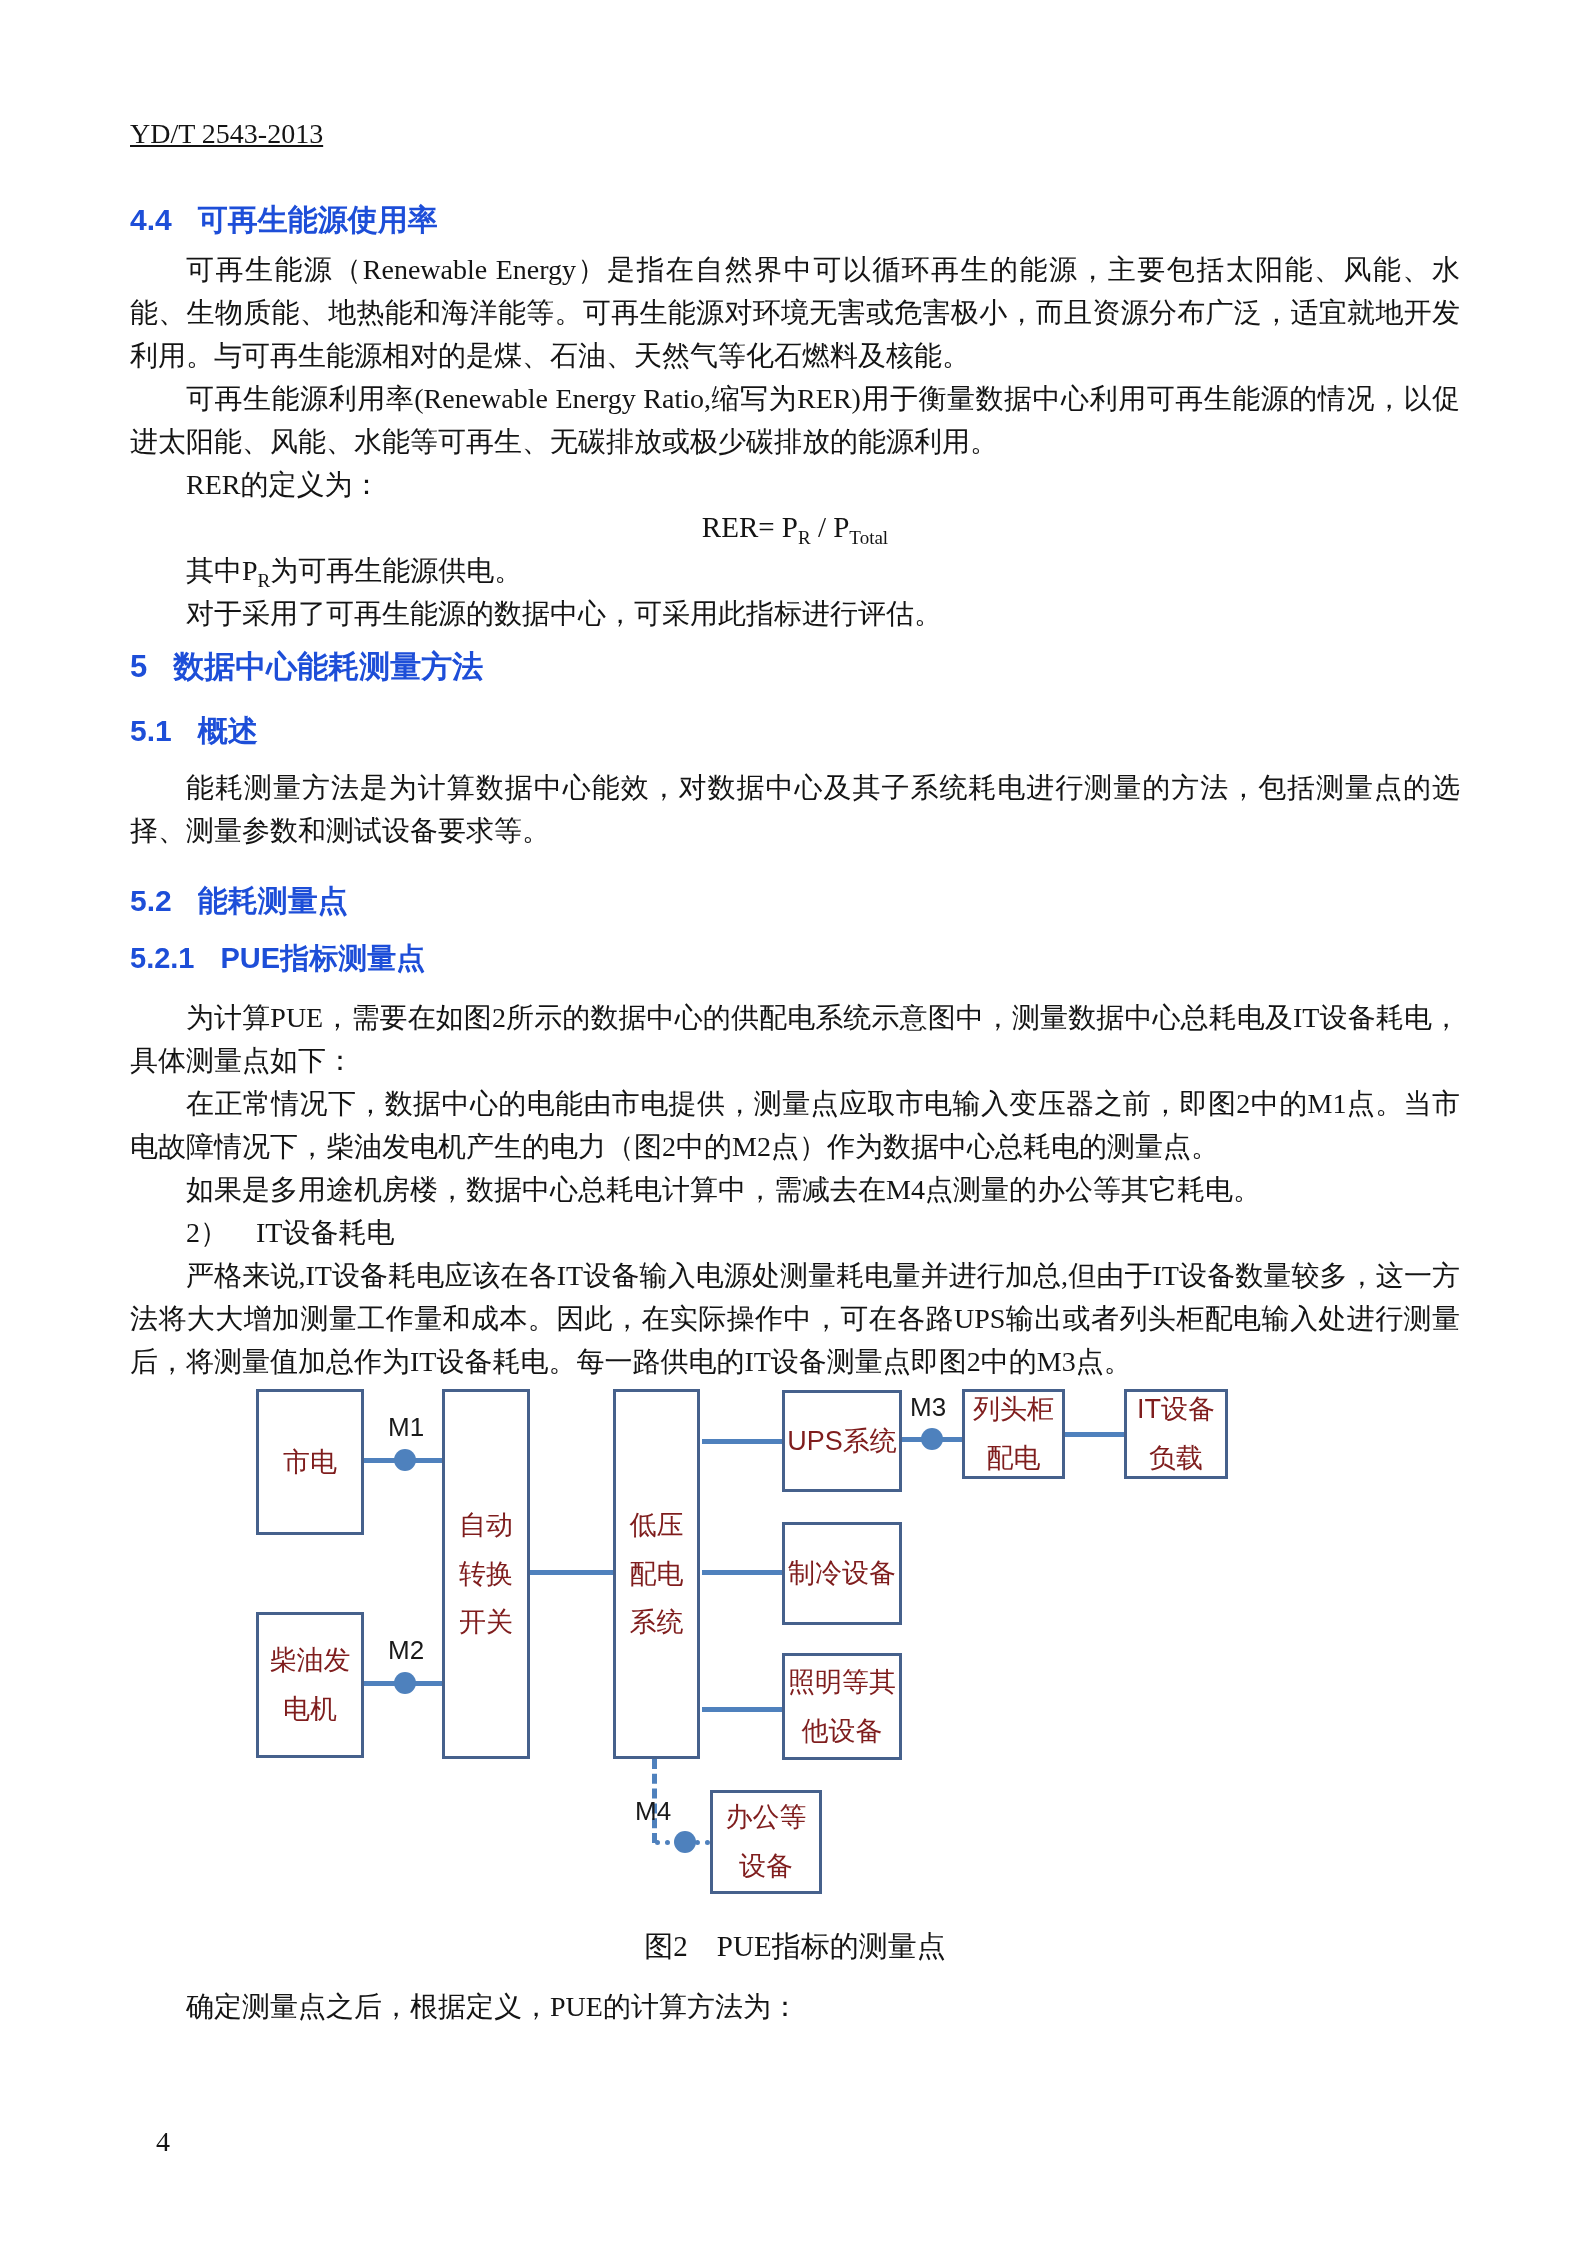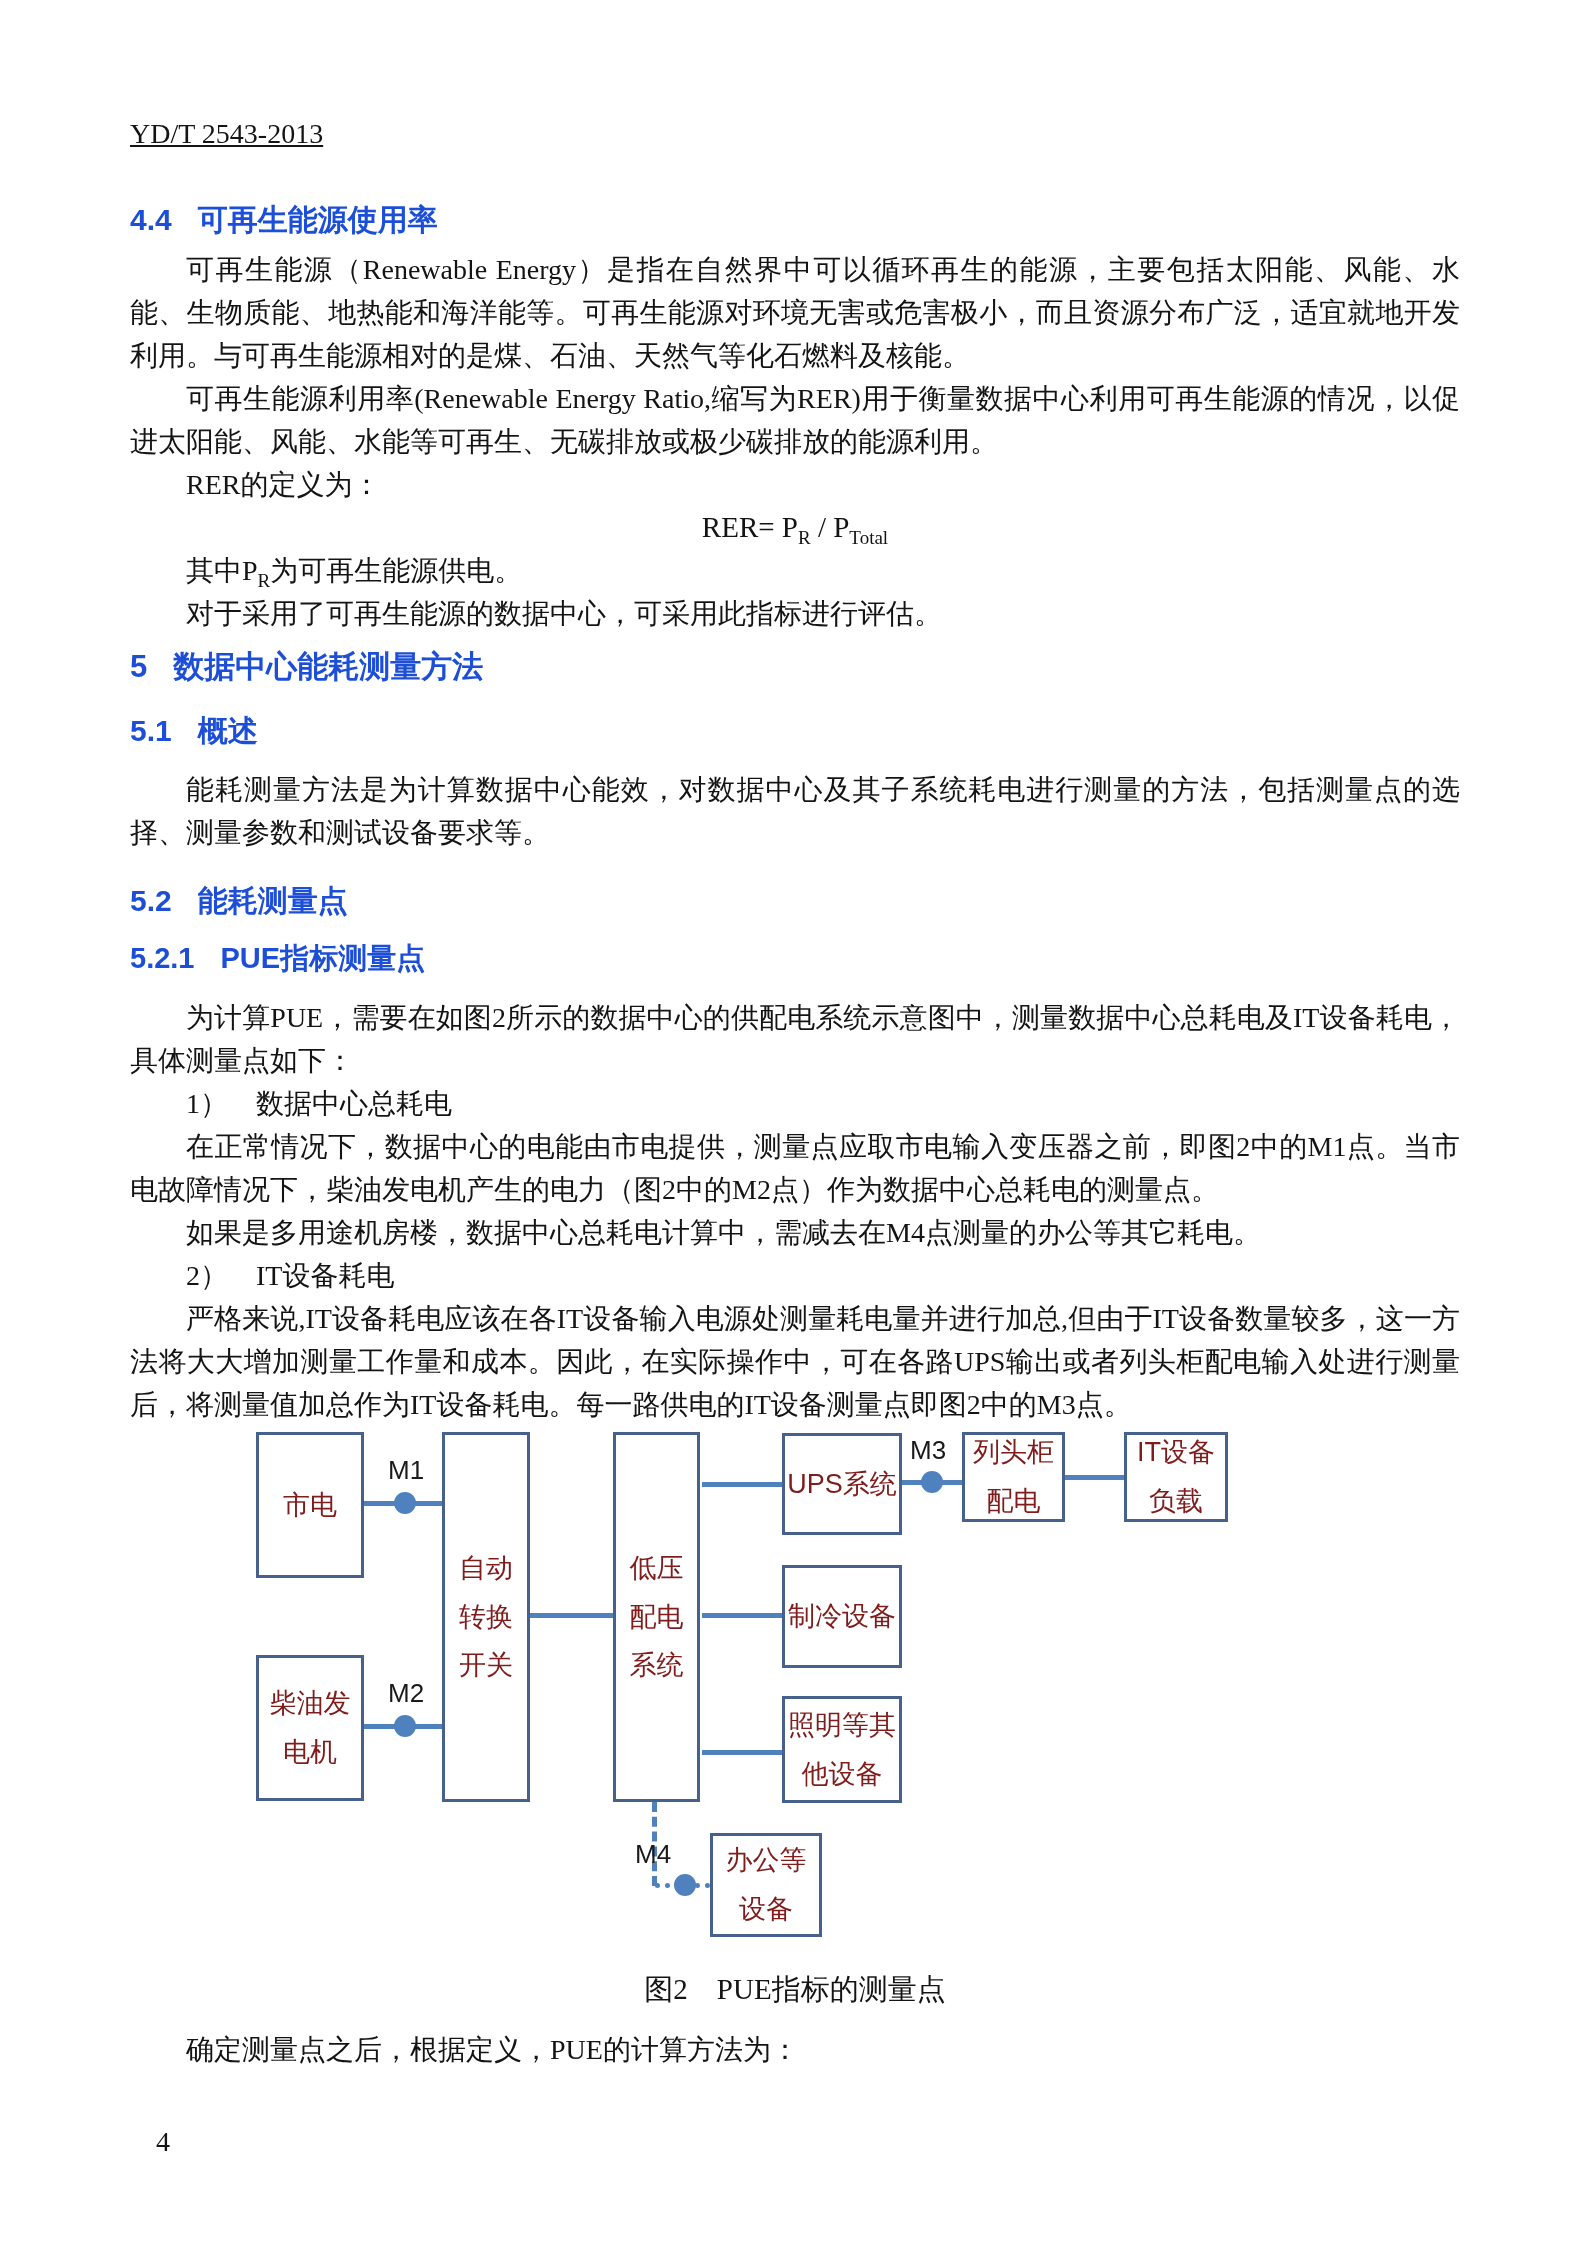--- a/index.html
+++ b/index.html
@@ -31,21 +31,21 @@
   .mt-h51{margin-top:21px;}
   .mt-h52{margin-top:25px;}
   .mt-h521{margin-top:15px;}
   .para{
     font-size:28px;line-height:43px;
     text-align:justify;
     text-indent:2em;
     margin:0;
   }
   .mt-p{margin-top:7px;}
-  .mt-p6{margin-top:16px;}
+  .mt-p6{margin-top:16px;font-family:Liberation Mono, monospace;}
   .mt-p7{margin-top:16px;}
   .formula-line{
     font-size:29px;line-height:43px;
     text-align:center;
   }
   .formula-line sub{font-size:19px;line-height:0;}
   .p-sub sub{font-size:19px;line-height:0;}
   
   .diagram{
     position:relative;
@@ -122,21 +122,20 @@
 
     <div class="h-sec mt-h52">
       <span class="num">5.2</span><span>能耗测量点</span>
     </div>
 
     <div class="h-sec h-sub mt-h521">
       <span class="num">5.2.1</span><span>PUE指标测量点</span>
     </div>
 
     <p class="para mt-p7">为计算PUE，需要在如图2所示的数据中心的供配电系统示意图中，测量数据中心总耗电及IT设备耗电，具体测量点如下：</p>
-    <p class="para">1）　数据中心总耗电</p>
     <p class="para">在正常情况下，数据中心的电能由市电提供，测量点应取市电输入变压器之前，即图2中的M1点。当市电故障情况下，柴油发电机产生的电力（图2中的M2点）作为数据中心总耗电的测量点。</p>
     <p class="para">如果是多用途机房楼，数据中心总耗电计算中，需减去在M4点测量的办公等其它耗电。</p>
     <p class="para">2）　IT设备耗电</p>
     <p class="para">严格来说,IT设备耗电应该在各IT设备输入电源处测量耗电量并进行加总,但由于IT设备数量较多，这一方法将大大增加测量工作量和成本。因此，在实际操作中，可在各路UPS输出或者列头柜配电输入处进行测量后，将测量值加总作为IT设备耗电。每一路供电的IT设备测量点即图2中的M3点。</p>
 
     <div class="diagram">
 
       <div class="dbox" style="left:6px;top:0;width:108px;height:146px;">
         <div>市电</div>
       </div>

